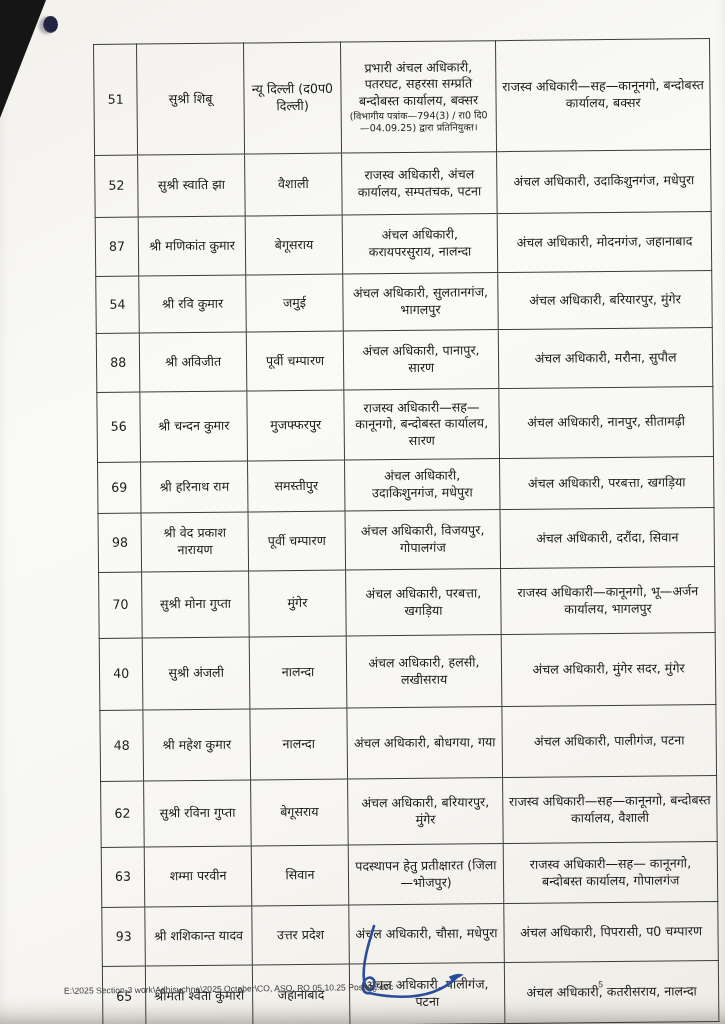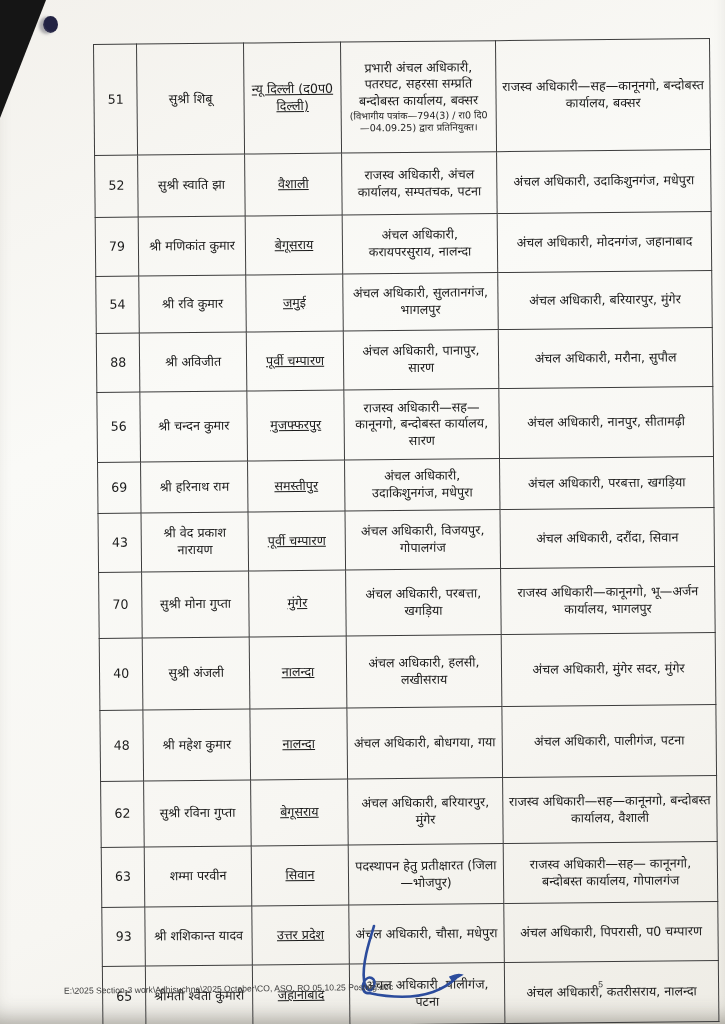--- a/index.html
+++ b/index.html
@@ -15,21 +15,21 @@
        background:radial-gradient(circle at 60% 45%,#232343 0 55%,#3a3a55 70%,rgba(120,120,130,.35) 85%,transparent 100%);
        box-shadow:-4px 1px 3px rgba(100,100,110,.5);}
   
   #posting-table{position:absolute;left:93px;top:44px;width:617px;
        border-collapse:collapse;transform:rotate(-0.55deg);transform-origin:left top;
        color:#1b1b1b;}
   #posting-table td{border:1px solid #3d3d3d;text-align:center;vertical-align:middle;
        padding:3px 5px;font-size:12.6px;line-height:1.32;}
   .c-sl{width:35px;}
   .c-name{width:105px;}
-  .c-dist{width:92px;text-decoration:underline;}
+  .c-dist{width:92px;}
   .c-cur{width:158px;}
   .c-new{width:227px;}
   .note{font-size:9.6px;line-height:1.25;margin-top:1px;}
   tr:nth-child(1) td{height:104px}  tr:nth-child(2) td{height:55px}
   tr:nth-child(3) td{height:52px}   tr:nth-child(4) td{height:50px}
   tr:nth-child(5) td{height:52px}   tr:nth-child(6) td{height:63px}
   tr:nth-child(7) td{height:44px}   tr:nth-child(8) td{height:52px}
   tr:nth-child(9) td{height:59px}   tr:nth-child(10) td{height:65px}
   tr:nth-child(11) td{height:64px}  tr:nth-child(12) td{height:59px}
   tr:nth-child(13) td{height:53px}  tr:nth-child(14) td{height:52px}
@@ -67,21 +67,21 @@
       <td class="c-sl">52</td>
       <td class="c-name">सुश्री स्वाति झा</td>
       <td class="c-dist">वैशाली</td>
       <td class="c-cur">
         <div>राजस्व अधिकारी, अंचल कार्यालय, सम्पतचक, पटना</div>
 
       </td>
       <td class="c-new">अंचल अधिकारी, उदाकिशुनगंज, मधेपुरा</td>
     </tr>
         <tr>
-      <td class="c-sl">79</td>
+      <td class="c-sl">87</td>
       <td class="c-name">श्री मणिकांत कुमार</td>
       <td class="c-dist">बेगूसराय</td>
       <td class="c-cur">
         <div>अंचल अधिकारी, करायपरसुराय, नालन्दा</div>
 
       </td>
       <td class="c-new">अंचल अधिकारी, मोदनगंज, जहानाबाद</td>
     </tr>
         <tr>
       <td class="c-sl">54</td>
@@ -117,21 +117,21 @@
       <td class="c-sl">69</td>
       <td class="c-name">श्री हरिनाथ राम</td>
       <td class="c-dist">समस्तीपुर</td>
       <td class="c-cur">
         <div>अंचल अधिकारी, उदाकिशुनगंज, मधेपुरा</div>
 
       </td>
       <td class="c-new">अंचल अधिकारी, परबत्ता, खगड़िया</td>
     </tr>
         <tr>
-      <td class="c-sl">43</td>
+      <td class="c-sl">98</td>
       <td class="c-name">श्री वेद प्रकाश नारायण</td>
       <td class="c-dist">पूर्वी चम्पारण</td>
       <td class="c-cur">
         <div>अंचल अधिकारी, विजयपुर, गोपालगंज</div>
 
       </td>
       <td class="c-new">अंचल अधिकारी, दरौंदा, सिवान</td>
     </tr>
         <tr>
       <td class="c-sl">70</td>

